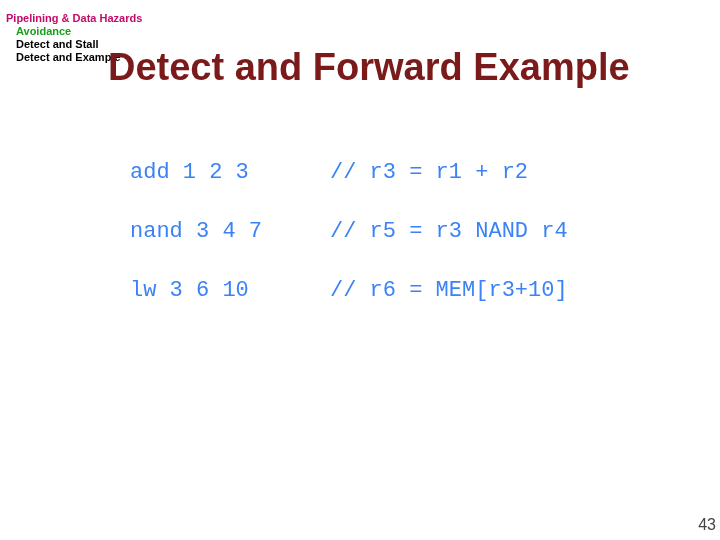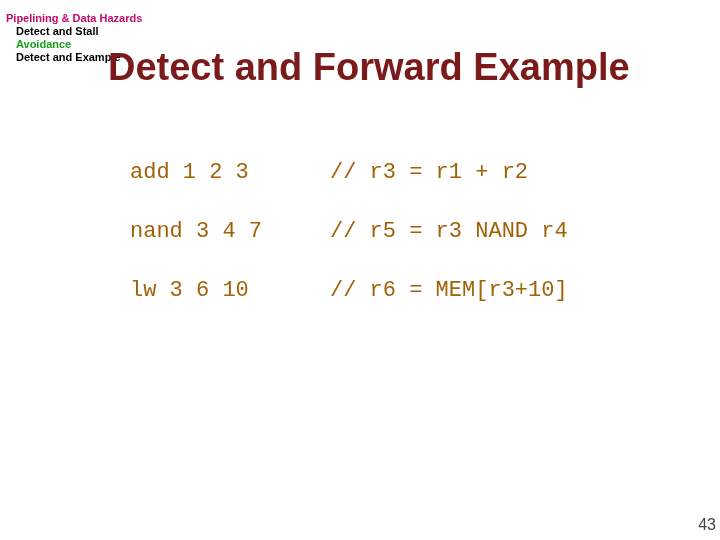--- a/index.html
+++ b/index.html
@@ -38,21 +38,21 @@
     font-size: 38px;
     font-weight: bold;
     white-space: nowrap;
   }
   .codeblock {
     position: absolute;
     top: 160px;
     left: 130px;
     font-family: "Courier New", Courier, monospace;
     font-size: 22px;
-    color: #a16207;
+    color: #3b82f6;
   }
   .codeblock table {
     border-collapse: collapse;
   }
   .codeblock td {
     padding: 0;
     vertical-align: top;
   }
   .codeblock td.op {
     width: 200px;
@@ -71,22 +71,22 @@
     font-family: Arial, sans-serif;
     font-size: 16px;
     color: #444;
   }
 </style>
 </head>
 <body>
 
 <div class="crumbs">
   <div class="crumb-top">Pipelining &amp; Data Hazards</div>
+  <div class="crumb-sub l1 avoid">Avoidance</div>
   <div class="crumb-sub l1 stall">Detect and Stall</div>
-  <div class="crumb-sub l1 avoid">Avoidance</div>
   <div class="crumb-sub l1 fwd">Detect and Example</div>
 </div>
 
 <div class="title">Detect and Forward Example</div>
 
 <div class="codeblock">
   <table>
     <tbody>
         <tr class="rowgap">
       <td class="op">add 1 2 3</td>

